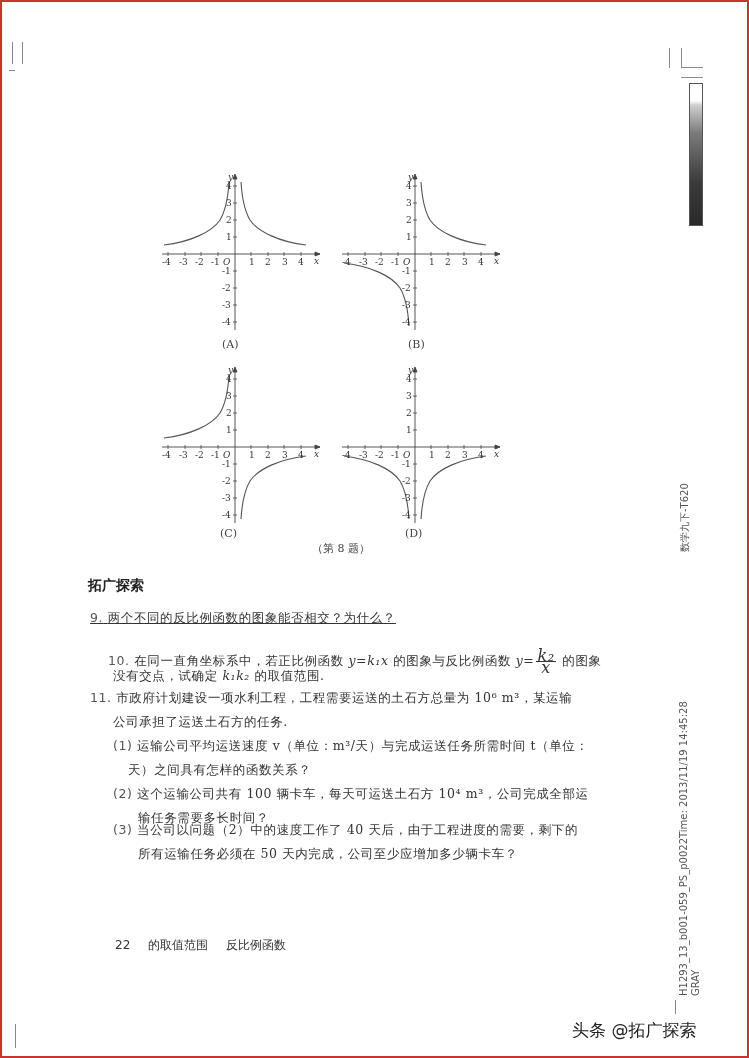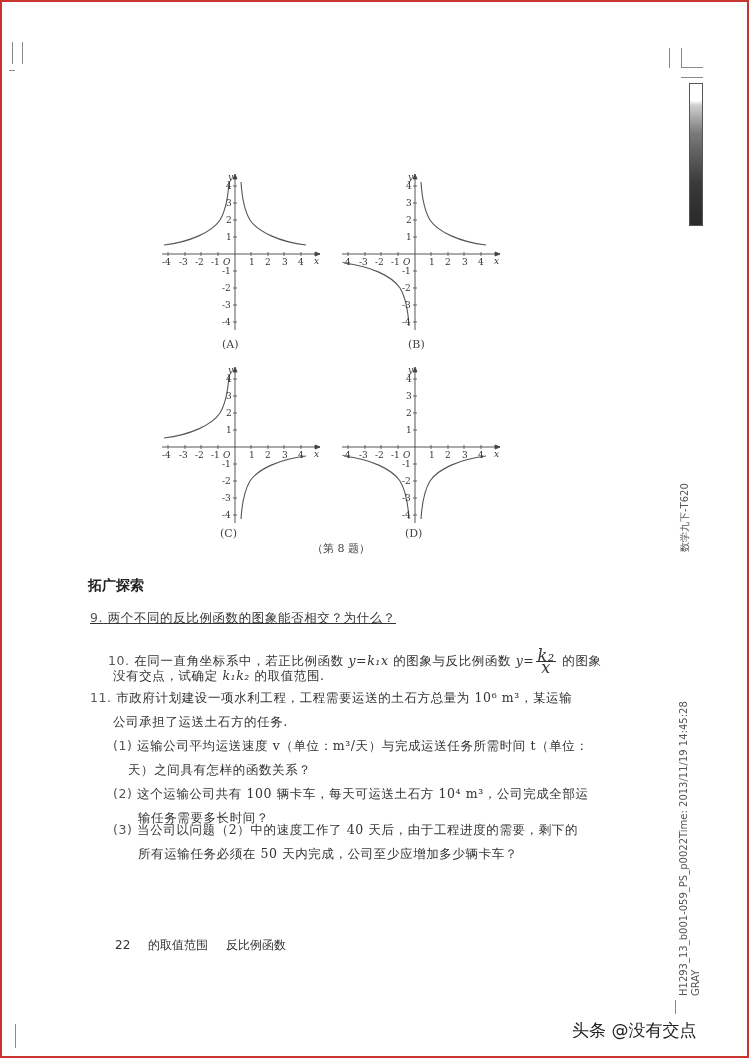--- a/index.html
+++ b/index.html
@@ -327,13 +327,13 @@
 <div class="footer">
   <span class="pg">22</span>
   <span class="chap">的取值范围</span>
   <span>反比例函数</span>
 </div>
 
 <div class="vtext" style="left:678px;top:552px;">数学九下-T620</div>
 <div class="vtext" style="left:678px;top:996px;">H1293_13_b001-059_PS_p0022Time: 2013/11/19 14:45:28</div>
 <div class="vtext" style="left:690px;top:996px;">GRAY</div>
 
-<div class="watermark">头条 @没有交点</div>
+<div class="watermark">头条 @拓广探索</div>
 
 </body></html>

